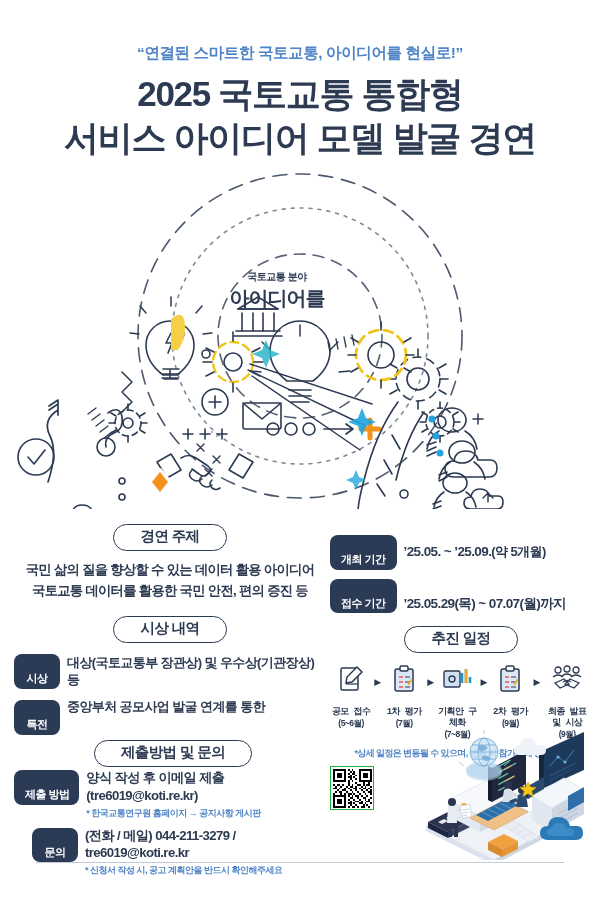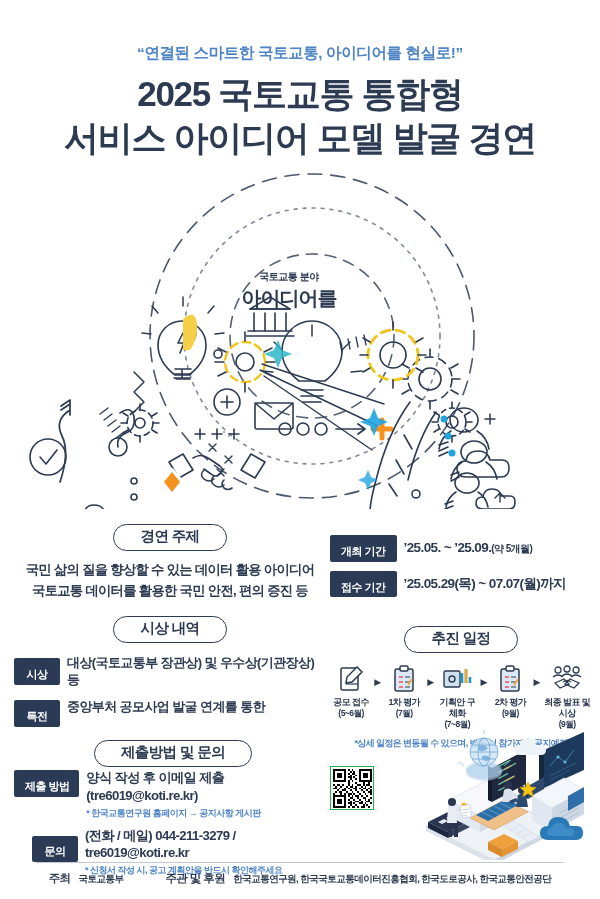--- a/index.html
+++ b/index.html
@@ -20,21 +20,21 @@
     letter-spacing: -0.4px; line-height: 1.2;
   }
   .title-main {
     margin-top: 9px;
     font-size: 35px; font-weight: bold; color: #2c3a52;
     letter-spacing: -1.3px; line-height: 1.27;
   }
   .title-main .ln { display: block; }
 
   
-  .illus { position: relative; width: 554px; height: 345px; margin-top: 4px; margin-left: 12px; }
+  .illus { position: relative; width: 554px; height: 345px; margin-top: 4px; }
   .illus svg { position: absolute; left: 0; top: 0; }
   .center-label {
     position: absolute; left: 0; right: 0; top: 106px; text-align: center;
     pointer-events: none;
   }
   .center-label .cl-small {
     font-size: 10px; font-weight: bold; color: #2c3a52; letter-spacing: -0.5px;
     display: block;
   }
   .center-label .cl-big {
@@ -52,46 +52,46 @@
     letter-spacing: -0.6px; line-height: 1.1;
     background: #fff;
   }
   .col-l { position: absolute; }
   .col-r { position: absolute; }
 
   
   .badge {
     display: inline-block;
     background: #2b3a55; color: #fff;
-    border-radius: 2px;
+    border-radius: 8px;
     font-size: 11px; font-weight: bold; letter-spacing: -0.5px;
-    padding: 10px 11px 4px;
+    padding: 18px 11px 4px;
     white-space: nowrap; text-align: center;
     line-height: 1.15;
   }
   .badge-w { min-width: 46px; }
   .badge-w2 { min-width: 58px; }
 
   .row { display: flex; align-items: flex-start; gap: 7px; }
   .rowtxt { font-size: 13px; font-weight: bold; letter-spacing: -0.6px; line-height: 1.35; color: #2c3a52; }
-  .rowtxt .sm { font-size: 10px; }
+  .rowtxt .sm { font-size: 13px; }
   .note {
     font-size: 9px; font-weight: bold; color: #4f85c6; letter-spacing: -0.5px;
     margin-top: 2px;
   }
   .theme-text {
     text-align: center; font-size: 13.3px; font-weight: bold;
     letter-spacing: -0.7px; line-height: 1.55; color: #2c3a52;
   }
 
   
   .timeline { display: flex; align-items: flex-start; justify-content: center; gap: 2px; }
   .tl-step { width: 46px; text-align: center; }
   .tl-icon { height: 30px; display: flex; align-items: center; justify-content: center; }
-  .tl-lbl { font-size: 9px; font-weight: bold; letter-spacing: -0.6px; line-height: 1.2; color: #2c3a52; margin-top: 3px; }
+  .tl-lbl { font-size: 9px; font-weight: bold; letter-spacing: -0.6px; line-height: 1.2; color: #2c3a52; margin-top: 13px; font-family: Liberation Mono, monospace; }
   .tl-sub { font-size: 8.5px; font-weight: bold; letter-spacing: -0.5px; color: #2c3a52; }
   .tl-arrow { color: #2c3a52; font-size: 9px; margin-top: 13px; }
   .tl-note { text-align: center; font-size: 9px; font-weight: bold; color: #4f85c6; letter-spacing: -0.6px; margin-top: 6px; }
 
   
   .qr-box { width: 44px; height: 44px; border: 1.5px solid #22b14c; padding: 1.5px; background:#fff; }
   .qr-box svg { display: block; }
 
   
   .footer-rule { position: absolute; left: 36px; top: 862px; width: 528px; height: 1px; background: #c3c9d4; }
@@ -402,21 +402,21 @@
       <div>국민 삶의 질을 향상할 수 있는 데이터 활용 아이디어</div>
       <div>국토교통 데이터를 활용한 국민 안전, 편의 증진 등</div>
     </div>
   </div>
 
   <div class="col-r" style="left:330px; top:524px; width:258px;">
     <div class="row" style="margin-top:11px; align-items:center;">
       <span class="badge badge-w2">개최 기간</span>
       <span class="rowtxt" style="font-size:13.5px;"><span>’25.05. ~ ’25.09.</span><span class="sm">(약 5개월)</span></span>
     </div>
-    <div class="row" style="margin-top:9px; align-items:center;">
+    <div class="row" style="margin-top:9px; align-items:flex-end;">
       <span class="badge badge-w2">접수 기간</span>
       <span class="rowtxt" style="font-size:13.5px;">’25.05.29(목) ~ 07.07(월)까지</span>
     </div>
   </div>
 
   <div class="col-l" style="left:14px; top:616px; width:312px;">
     <div style="text-align:center;">
       <div class="pill">시상 내역</div>
     </div>
     <div class="row" style="margin-top:11px; align-items:center;">
@@ -527,21 +527,21 @@
 
     <div class="row" style="margin-top:2px;">
       <span class="badge badge-w2" style="margin-top:1px;">제출 방법</span>
       <span>
         <span class="rowtxt" style="display:block; font-size:13.2px;">양식 작성 후 이메일 제출 (tre6019@koti.re.kr)</span>
         <span class="note" style="display:block;">* 한국교통연구원 홈페이지 → 공지사항 게시판</span>
       </span>
     </div>
 
     <div class="row" style="margin-top:7px; padding-left:18px;">
-      <span class="badge badge-w" style="margin-top:9px;font-family:Liberation Mono, monospace;">문의</span>
+      <span class="badge badge-w" style="margin-top:1px;">문의</span>
       <span>
         <span class="rowtxt" style="display:block; font-size:13.2px;">(전화 / 메일) 044-211-3279 / tre6019@koti.re.kr</span>
         <span class="note" style="display:block;">* 신청서 작성 시, 공고 계획안을 반드시 확인해주세요</span>
       </span>
     </div>
   </div>
 
   <div style="position:absolute; left:330px; top:766px;">
     <div class="qr-box">
       <svg width="39" height="39" viewBox="0 0 21 21" shape-rendering="crispEdges">
@@ -801,21 +801,14 @@
         <path d="M-14 2 q-5 0 -5 -4 q0 -4 5 -4 q1 -5 7 -5 q6 0 7 5 l4 0 q4 0 4 4 q0 4 -4 4 z" fill="#4c9ad6" opacity="0.55"></path>
       </g>
 
       <g transform="translate(126,20)">
         <path d="M-14 5 q-6 0 -6 -5 q0 -5 6 -5 q1 -7 8 -7 q7 0 8 7 l5 0 q5 0 5 5 q0 5 -5 5 z" fill="#eef3f9"></path>
       </g>
     </svg>
   </div>
 
   <div class="footer-rule"></div>
-  <div class="footer">
-    <span class="f-key">주최</span>
-    <span class="f-val">국토교통부</span>
-    <span class="f-gap"></span>
-    <span class="f-key">주관 및 후원</span>
-    <span class="f-val">한국교통연구원, 한국국토교통데이터진흥협회, 한국도로공사, 한국교통안전공단</span>
-  </div>
 
 </div>
 
 </body></html>

